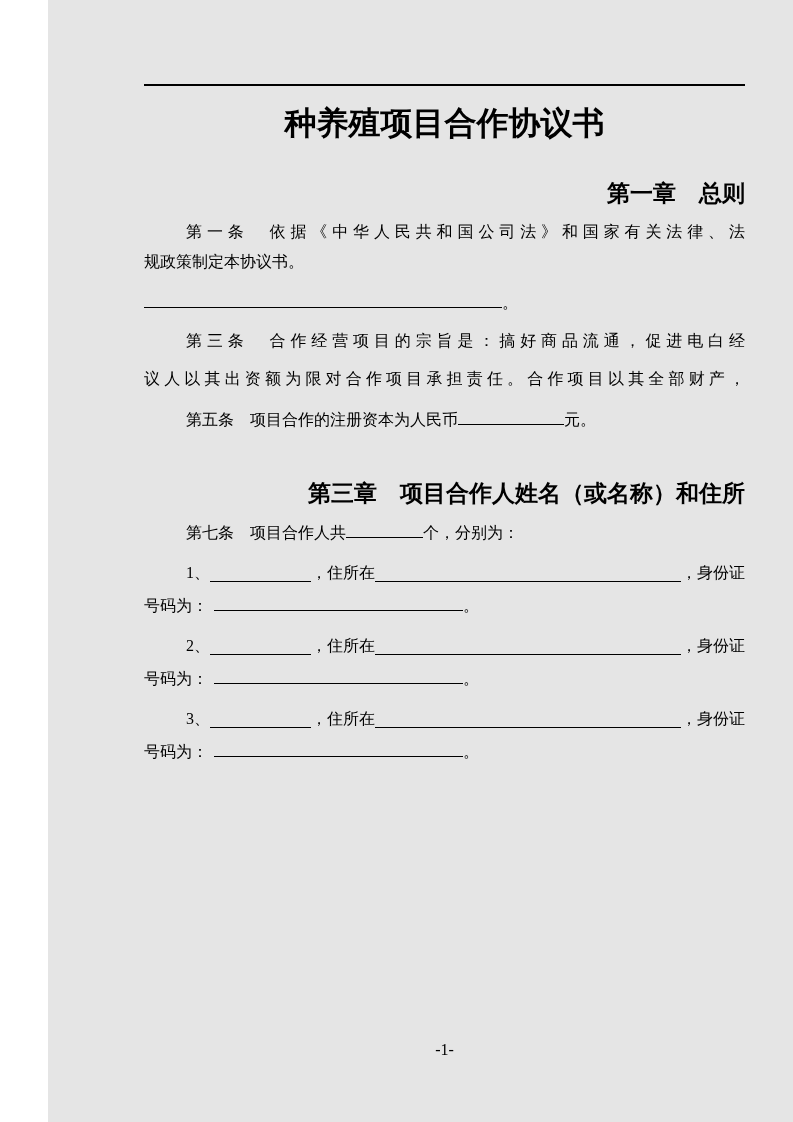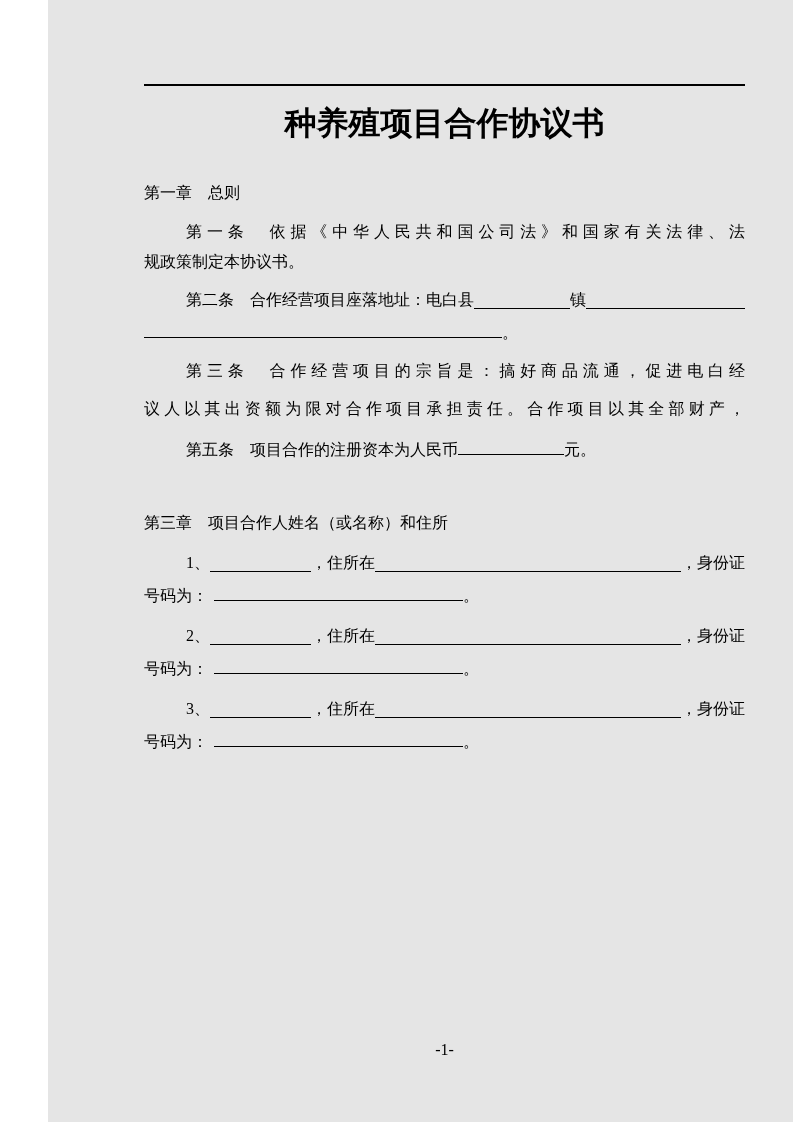--- a/index.html
+++ b/index.html
@@ -26,24 +26,24 @@
   .doc-title {
     font-family:"Liberation Sans","DejaVu Sans",sans-serif;
     font-weight:bold;
     font-size:32px;
     line-height:46px;
     text-align:center;
     margin:0;
   }
   .chapter-heading {
     font-family:"Liberation Sans","DejaVu Sans",sans-serif;
-    font-weight:normal;
-    font-size:16px;
+    font-weight:bold;
+    font-size:23px;
     line-height:30px;
-    text-align:left;
+    text-align:right;
     margin:0;
   }
   .para { margin:0; font-size:16px; }
   .line { line-height:30px; }
   .just { text-align:justify; text-align-last:justify; }
   .ind  { text-indent:42px; }
   .flexline { display:flex; align-items:flex-start; padding-left:42px; }
   .flexline > span { white-space:pre; }
   .blank {
     display:inline-block;
@@ -89,26 +89,20 @@
     <h1 class="doc-title">种养殖项目合作协议书</h1>
 
     <h2 class="chapter-heading m-c1h">第一章　总则</h2>
 
     <div class="para m-p1">
       <div class="line just ind">第一条　依据《中华人民共和国公司法》和国家有关法律、法</div>
       <div class="line">规政策制定本协议书。</div>
     </div>
 
     <div class="para m-p2">
-      <div class="line flexline">
-        <span>第二条　合作经营项目座落地址：电白县</span>
-        <span class="fill" style="flex:0 0 96px;"></span>
-        <span>镇</span>
-        <span class="fill"></span>
-      </div>
       <div class="line">
         <span class="blank" style="width:358px;"></span><span>。</span>
       </div>
     </div>
 
     <div class="para m-p3">
       <div class="line just ind">第三条　合作经营项目的宗旨是：搞好商品流通，促进电白经</div>
     </div>
 
     <div class="para m-p4">
@@ -118,20 +112,25 @@
 
     <div class="para m-p5">
       <div class="line ind">
         <span>第五条　项目合作的注册资本为人民币</span><span class="blank" style="width:106px;"></span><span>元。</span>
       </div>
     </div>
 
 
     <h2 class="chapter-heading m-c3h">第三章　项目合作人姓名（或名称）和住所</h2>
 
+    <div class="para m-p7">
+      <div class="line ind">
+        <span>第七条　项目合作人共</span><span class="blank" style="width:77px;"></span><span>个，分别为：</span>
+      </div>
+    </div>
 
     <div class="para m-partner">
       <div class="line flexline">
         <span>1、</span>
         <span class="fill" style="flex:0 0 101px;"></span>
         <span>，住所在</span>
         <span class="fill"></span>
         <span>，身份证</span>
       </div>
       <div class="line">

